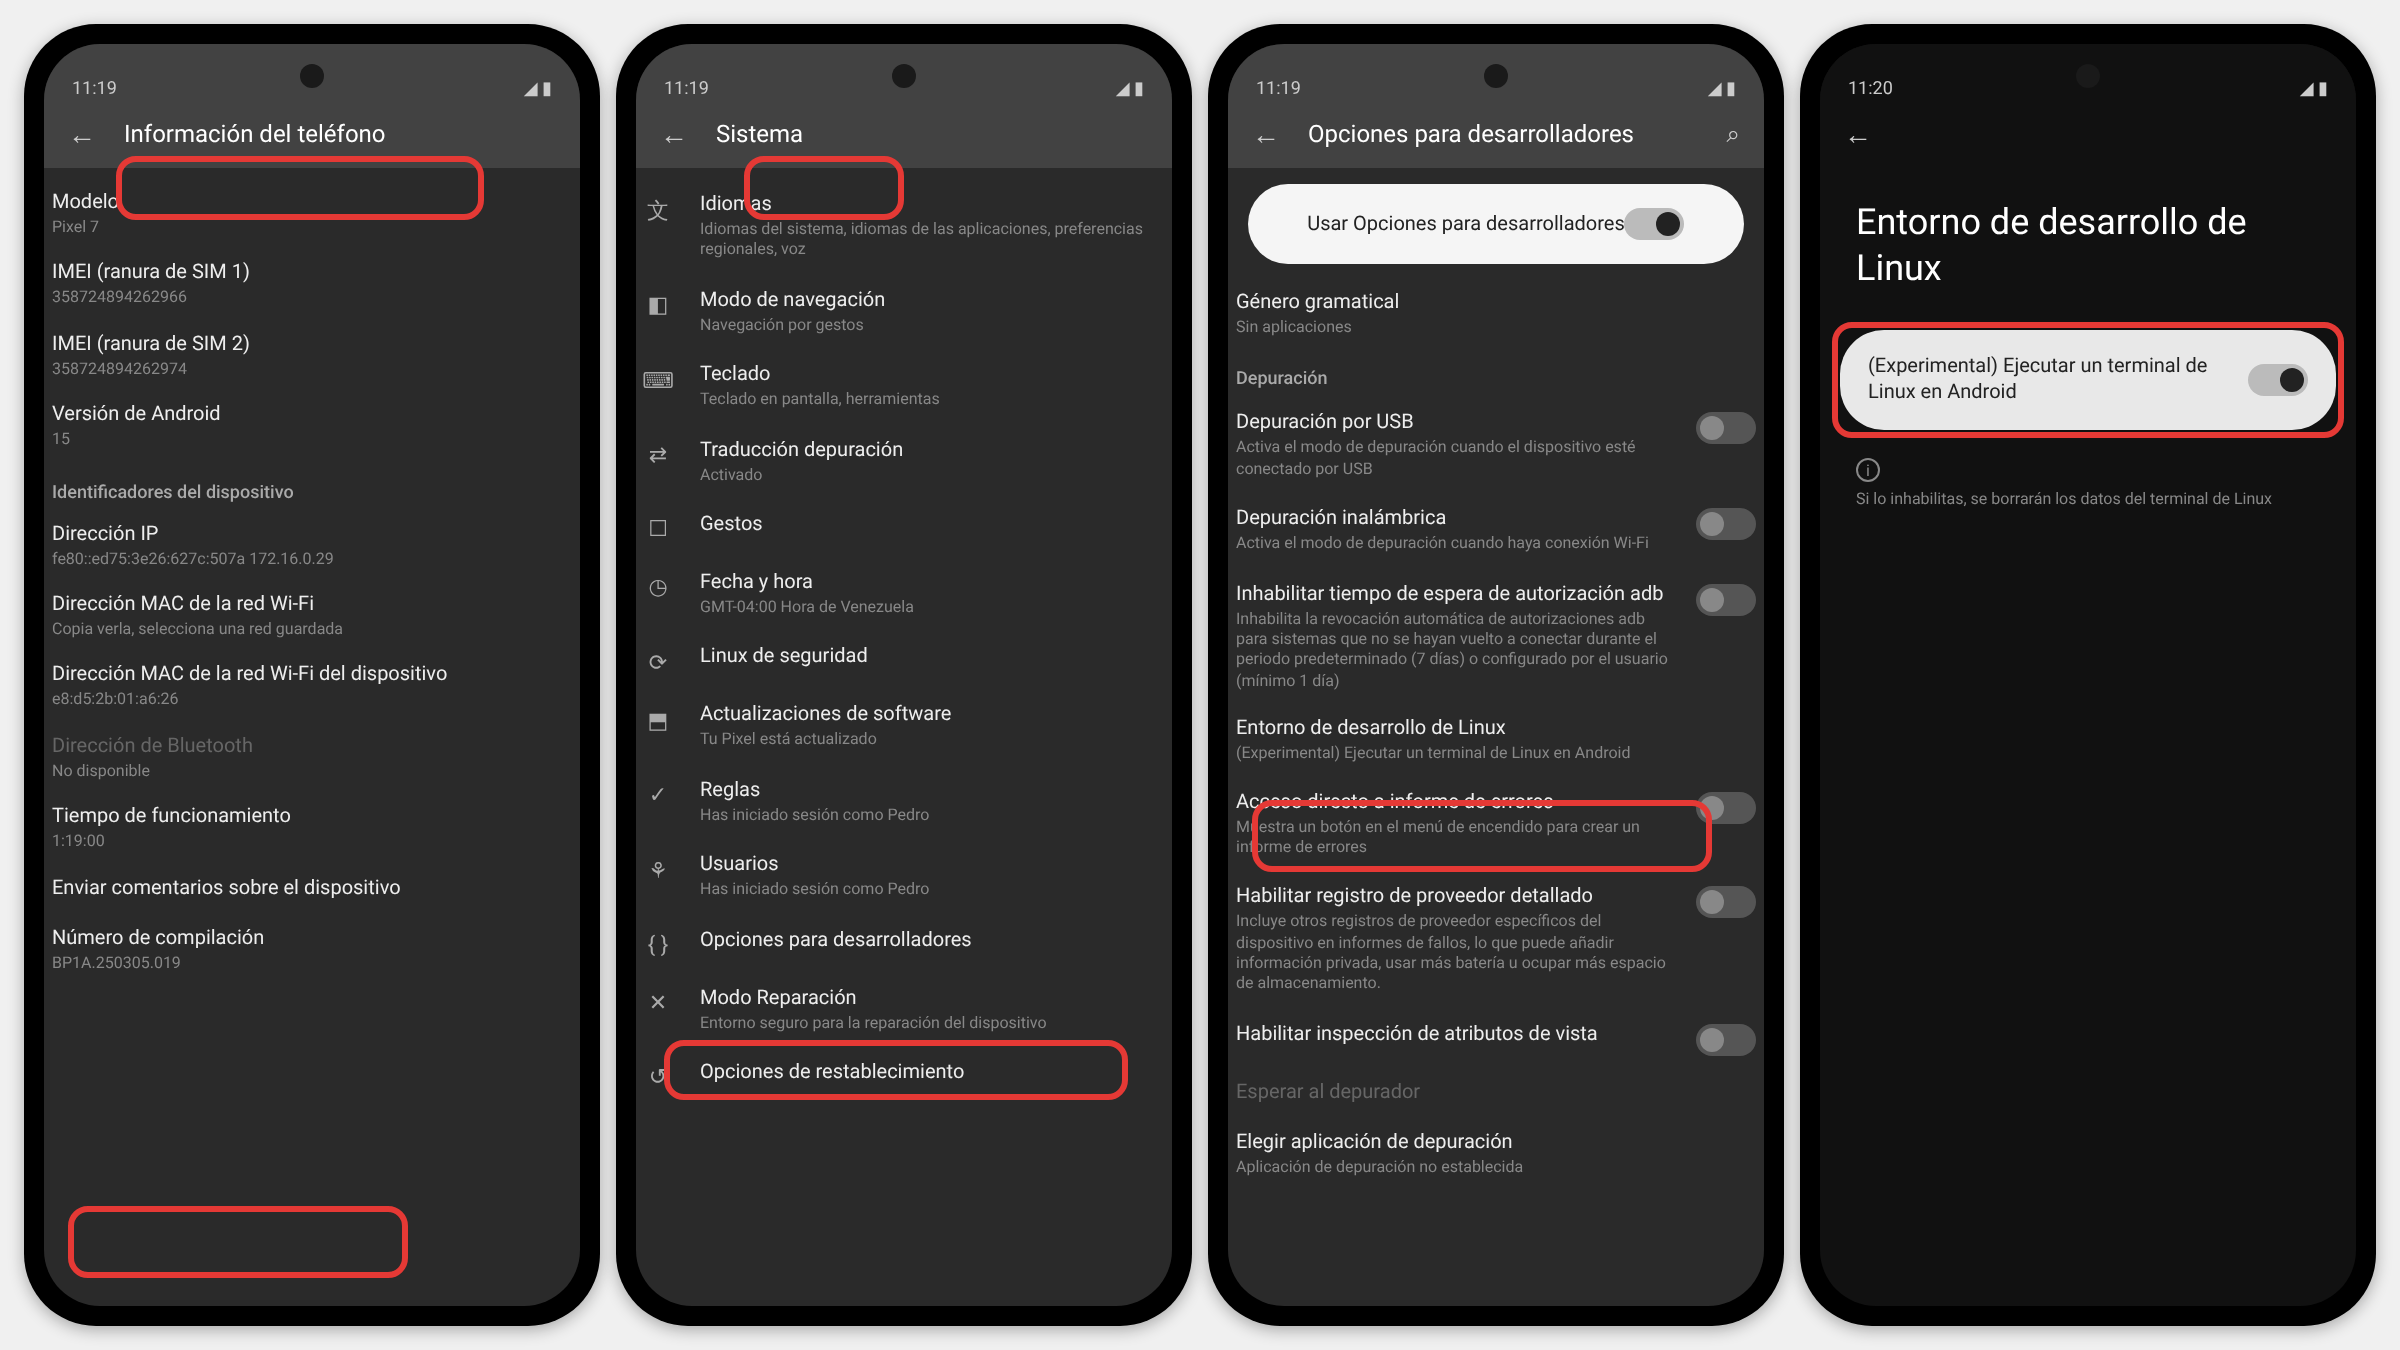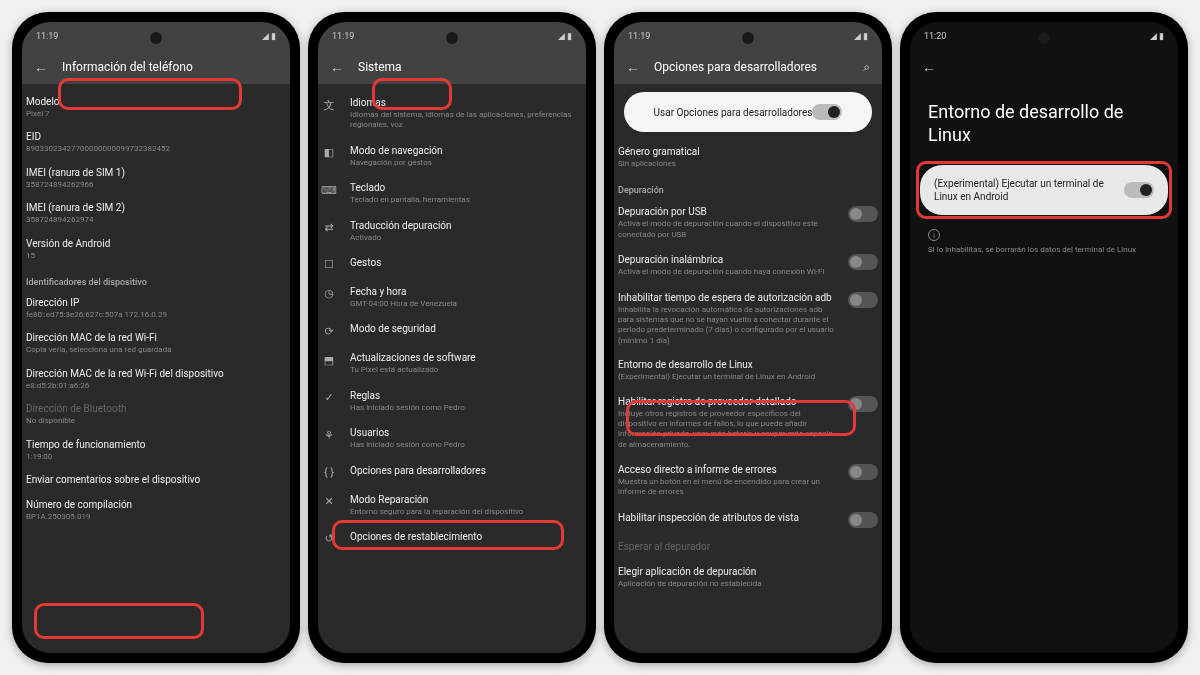--- a/index.html
+++ b/index.html
@@ -40,21 +40,21 @@
     border-radius: 28px;
     overflow: hidden;
     position: relative;
     color: #e0e0e0;
   }
   .screen.dark { background: #111; }
   .status-bar {
     height: 28px;
     display: flex;
     justify-content: space-between;
-    align-items: center;
+    align-items: flex-end;
     padding: 0 14px;
     font-size: 9px;
     color: #ccc;
     background: rgba(90,90,90,0.5);
   }
   .screen.dark .status-bar { background: #111; }
   .status-right { display: flex; gap: 4px; align-items: center; }
   .header {
     display: flex;
     align-items: center;
@@ -209,24 +209,20 @@
       <span class="back-arrow">←</span>
       <span class="header-title">Información del teléfono</span>
     </div>
     <div class="red-box" style="top:56px;left:36px;width:184px;height:32px"></div>
     <div class="content">
       <div class="item">
           <div class="item-title">Modelo</div>
           <div class="item-sub">Pixel 7</div>
         </div>
       <div class="item">
-          <div class="item-title">EID</div>
-          <div class="item-sub">89033023427700000000099732382452</div>
-        </div>
-      <div class="item">
           <div class="item-title">IMEI (ranura de SIM 1)</div>
           <div class="item-sub">358724894262966</div>
         </div>
       <div class="item">
           <div class="item-title">IMEI (ranura de SIM 2)</div>
           <div class="item-sub">358724894262974</div>
         </div>
       <div class="item">
           <div class="item-title">Versión de Android</div>
           <div class="item-sub">15</div>
@@ -314,21 +310,21 @@
       <div class="icon-row">
           <span class="icon">◷</span>
           <div class="texts">
             <div class="item-title">Fecha y hora</div>
             <div class="item-sub">GMT-04:00 Hora de Venezuela</div>
           </div>
         </div>
       <div class="icon-row">
           <span class="icon">⟳</span>
           <div class="texts">
-            <div class="item-title">Modo de seguridad</div>
+            <div class="item-title">Linux de seguridad</div>
           </div>
         </div>
       <div class="icon-row">
           <span class="icon">⬒</span>
           <div class="texts">
             <div class="item-title">Actualizaciones de software</div>
             <div class="item-sub">Tu Pixel está actualizado</div>
           </div>
         </div>
       <div class="icon-row">
@@ -410,29 +406,29 @@
             <div class="item-sub">Inhabilita la revocación automática de autorizaciones adb para sistemas que no se hayan vuelto a conectar durante el periodo predeterminado (7 días) o configurado por el usuario (mínimo 1 día)</div>
           </div>
           <span class="toggle off"></span>
         </div>
       <div class="item">
           <div class="item-title">Entorno de desarrollo de Linux</div>
           <div class="item-sub">(Experimental) Ejecutar un terminal de Linux en Android</div>
         </div>
       <div class="sw-row">
           <div class="texts">
+            <div class="item-title">Acceso directo a informe de errores</div>
+            <div class="item-sub">Muestra un botón en el menú de encendido para crear un informe de errores</div>
+          </div>
+          <span class="toggle off"></span>
+        </div>
+      <div class="sw-row">
+          <div class="texts">
             <div class="item-title">Habilitar registro de proveedor detallado</div>
             <div class="item-sub">Incluye otros registros de proveedor específicos del dispositivo en informes de fallos, lo que puede añadir información privada, usar más batería u ocupar más espacio de almacenamiento.</div>
-          </div>
-          <span class="toggle off"></span>
-        </div>
-      <div class="sw-row">
-          <div class="texts">
-            <div class="item-title">Acceso directo a informe de errores</div>
-            <div class="item-sub">Muestra un botón en el menú de encendido para crear un informe de errores</div>
           </div>
           <span class="toggle off"></span>
         </div>
       <div class="sw-row">
           <div class="texts">
             <div class="item-title">Habilitar inspección de atributos de vista</div>
           </div>
           <span class="toggle off"></span>
         </div>
       <div class="item dimmed">

